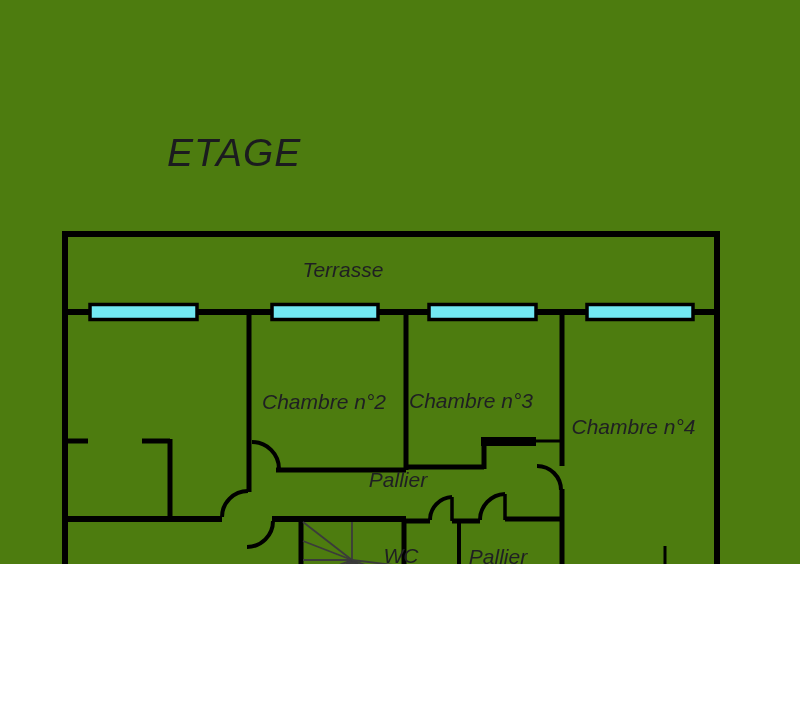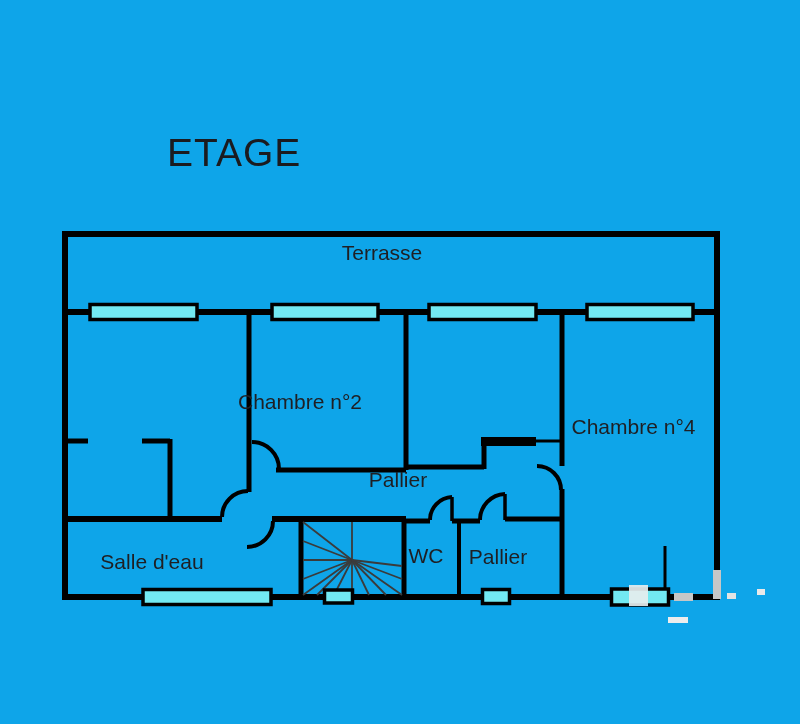--- a/index.html
+++ b/index.html
@@ -3,24 +3,25 @@
 <meta charset="utf-8">
 <style>
   html, body {
     margin: 0;
     padding: 0;
     background: #ffffff;
   }
   #canvas {
     position: relative;
     width: 800px;
-    height: 724px;
-    background: #0ea5e9;
+    height: 564px;
+    background: #4d7c0f;
     font-family: "Liberation Sans", sans-serif;
     overflow: hidden;
+    font-style: italic;
   }
   #plan-svg {
     position: absolute;
     left: 0;
     top: 0;
   }
   .page-title {
     position: absolute;
     left: 167px;
     top: 131px;
@@ -30,28 +31,28 @@
     color: #1b1b1f;
     white-space: nowrap;
   }
   .room-label {
     position: absolute;
     transform: translate(-50%, -50%);
     font-size: 21px;
     color: #1f1f23;
     white-space: nowrap;
   }
-  .lbl-terrasse  { left: 343px; top: 253px; margin-left: 39px; }
+  .lbl-terrasse  { left: 343px; top: 270px; }
   .lbl-chambre1  { left: 160px; top: 402px; }
-  .lbl-chambre2  { left: 300px; top: 402px; }
+  .lbl-chambre2  { left: 324px; top: 402px; }
   .lbl-chambre3  { left: 471px; top: 401px; }
   .lbl-chambre4  { left: 628px; top: 427px; padding-left: 11px; }
   .lbl-pallier   { left: 362px; top: 480px; margin-left: 36px; }
   .lbl-salle-eau { left: 152px; top: 562px; }
-  .lbl-wc        { left: 426px; top: 556px; }
+  .lbl-wc        { left: 401px; top: 556px; }
   .lbl-placard   { left: 498px; top: 557px; }
 </style>
 </head>
 <body>
 
 <div id="canvas">
 
   <div class="page-title">ETAGE</div>
 
   <svg id="plan-svg" width="800" height="724" viewBox="0 0 800 724">
@@ -141,19 +142,19 @@
       <rect x="674" y="593" width="19" height="8" fill="#c7c7c7"></rect>
       <rect x="713" y="570" width="8" height="29" fill="#c7c7c7"></rect>
       <rect x="668" y="617" width="20" height="6" fill="#ededed"></rect>
       <rect x="727" y="593" width="9" height="6" fill="#e3e3e3"></rect>
       <rect x="757" y="589" width="8" height="6" fill="#e9e9e9"></rect>
     </g>
   </svg>
 
   <div class="room-label lbl-terrasse">Terrasse</div>
   <div class="room-label lbl-chambre2">Chambre n°2</div>
+  <div class="room-label lbl-chambre3">Chambre n°3</div>
   <div class="room-label lbl-chambre4">Chambre n°4</div>
   <div class="room-label lbl-pallier">Pallier</div>
-  <div class="room-label lbl-salle-eau">Salle d'eau</div>
   <div class="room-label lbl-wc">WC</div>
   <div class="room-label lbl-placard">Pallier</div>
 
 </div>
 
 </body></html>

